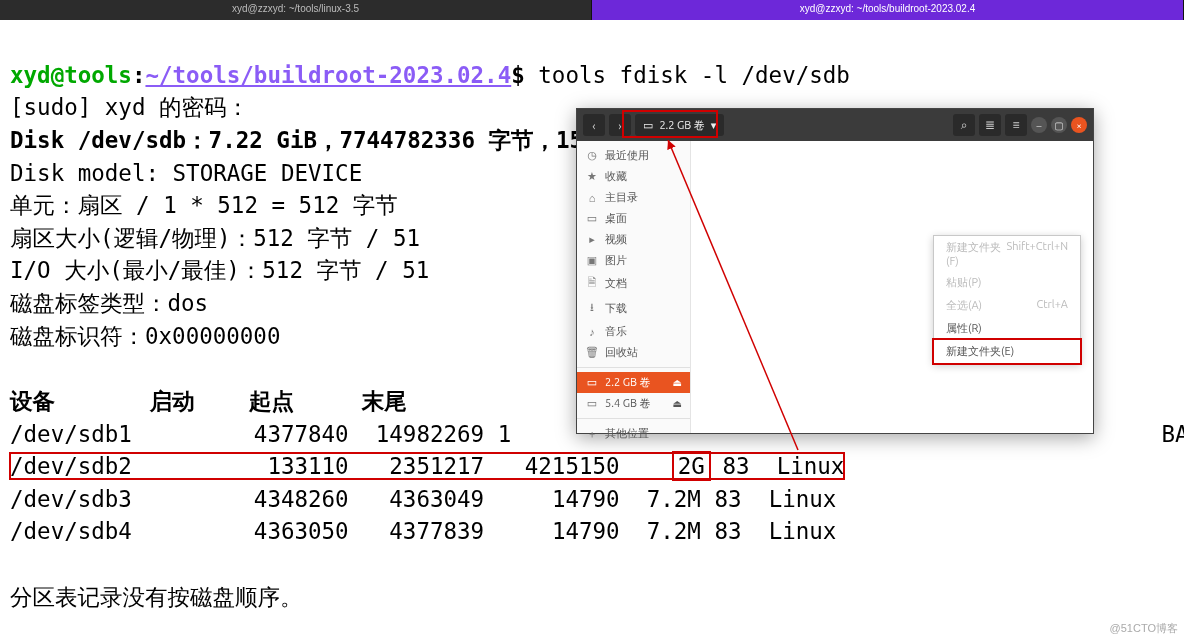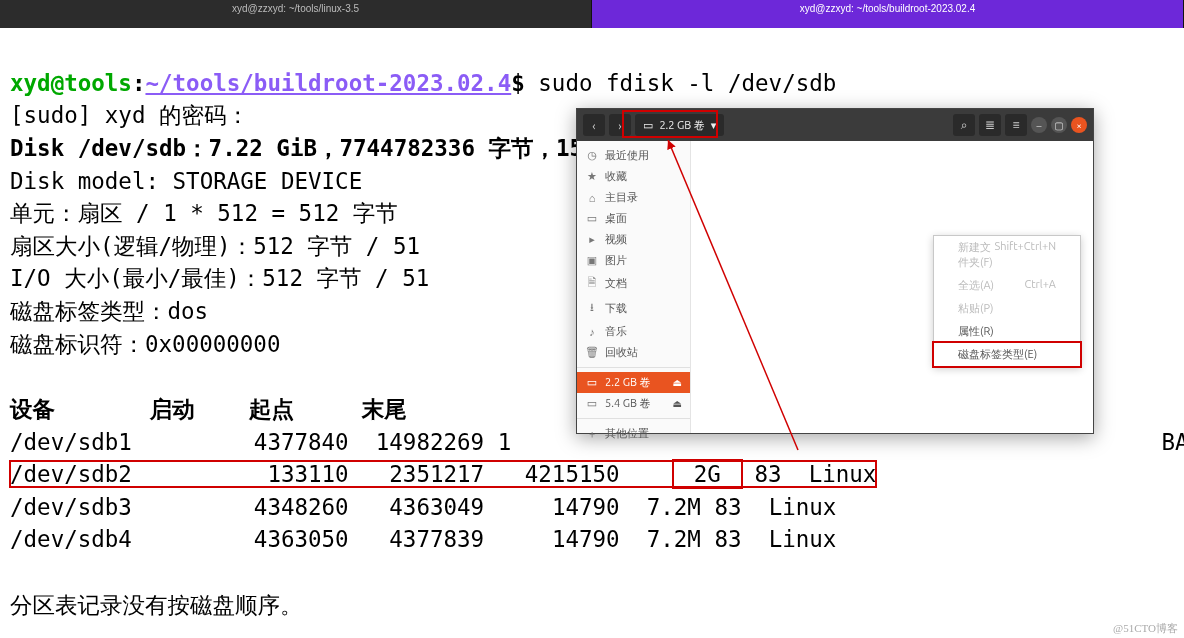--- a/index.html
+++ b/index.html
@@ -7,21 +7,21 @@
     font-family: "DejaVu Sans Mono", "Ubuntu Mono", monospace;
     font-size: 20px;
     background: #fff;
     width: 1184px;
     height: 638px;
     position: relative;
     overflow: hidden;
   }
   
   .top-tabs {
-    height: 28px;
+    height: 20px;
     background: #2c2c2c;
     display: flex;
     color: #bbb;
     font-size: 10px;
     font-family: sans-serif;
   }
   .top-tabs .tab {
     flex: 1;
     text-align: center;
     line-height: 18px;
@@ -39,21 +39,21 @@
   .prompt-colon { color: #000; font-weight: bold; }
   .prompt-path { color: #8b5cf6; font-weight: bold; text-decoration: underline; }
   .bold { font-weight: bold; }
   .table-header { font-weight: bold; }
   .row-highlight {
     outline: 2px solid #d00000;
     outline-offset: -1px;
   }
   .size-highlight {
     outline: 2px solid #d00000;
-    padding: 0 20px;
+    padding: 0 4px;
   }
   
   .fm-window {
     position: absolute;
     left: 576px;
     top: 108px;
     width: 518px;
     height: 326px;
     background: #fff;
     border: 1px solid #444;
@@ -129,21 +129,21 @@
     position: absolute;
     right: 12px;
     top: 94px;
     width: 148px;
     background: #fff;
     border: 1px solid #c8c8c8;
     box-shadow: 0 2px 8px rgba(0,0,0,0.2);
     font-size: 11px;
   }
   .context-menu .cm-item {
-    padding: 4px 24px;
+    padding: 4px 12px;
     display: flex;
     justify-content: space-between;
     color: #555;
   }
   .context-menu .cm-item.disabled { color: #bbb; }
   .cm-highlight {
     outline: 2px solid #d00000;
   }
   
   .red-arrow {
@@ -154,34 +154,34 @@
     position: absolute;
     border: 2px solid #d00000;
     pointer-events: none;
   }
   .watermark {
     position: absolute;
     right: 6px;
     bottom: 2px;
     font-size: 11px;
     color: #aaa;
-    font-family: Liberation Serif, serif;
+    font-family: Liberation Sans, sans-serif;
     margin-top: 9px;
   }
 </style>
 </head>
 <body>
 
 <div class="top-tabs">
   <div class="tab">xyd@zzxyd: ~/tools/linux-3.5</div>
   <div class="tab active">xyd@zzxyd: ~/tools/buildroot-2023.02.4</div>
 </div>
 
 <div class="terminal">
-<span class="prompt-user">xyd@tools</span><span class="prompt-colon">:</span><span class="prompt-path">~/tools/buildroot-2023.02.4</span><span class="prompt-colon">$</span> <span>sudo fdisk -l /dev/sdb</span>
+<span class="prompt-user">xyd@tools</span><span class="prompt-colon">:</span><span class="prompt-path">~/tools/buildroot-2023.02.4</span><span class="prompt-colon">$</span> <span>tools fdisk -l /dev/sdb</span>
 <span>[sudo] xyd 的密码：</span>
 <span class="bold">Disk /dev/sdb：7.22 GiB，7744782336 字节，15126528 个扇区</span>
 <span>Disk model: STORAGE DEVICE</span>
 <span>单元：扇区 / 1 * 512 = 512 字节</span>
 <span>扇区大小(逻辑/物理)：512 字节 / 51</span>
 <span>I/O 大小(最小/最佳)：512 字节 / 51</span>
 <span>磁盘标签类型：dos</span>
 <span>磁盘标识符：0x00000000</span>
 
 <span class="table-header"><span>设备</span>       <span>启动</span>    <span>起点</span>     <span>末尾</span></span>
@@ -275,31 +275,31 @@
           <span>其他位置</span>
         </div>
     </div>
     <div class="fm-content">
       <div class="context-menu">
         <div class="cm-item disabled">
             <span>新建文件夹(F)</span>
             <span>Shift+Ctrl+N</span>
           </div>
         <div class="cm-item disabled">
+            <span>粘贴(P)</span>
+          </div>
+        <div class="cm-item disabled">
             <span>全选(A)</span>
             <span>Ctrl+A</span>
           </div>
-        <div class="cm-item disabled">
-            <span>粘贴(P)</span>
-          </div>
         <div class="cm-item">
             <span>属性(R)</span>
           </div>
         <div class="cm-item cm-highlight">
-            <span>磁盘标签类型(E)</span>
+            <span>新建文件夹(E)</span>
           </div>
       </div>
     </div>
   </div>
 </div>
 
 <div class="loc-box" style="left:622px; top:110px; width:96px; height:28px;"></div>
 
 <svg class="red-arrow" style="left:0; top:0; width:1184px; height:638px; position:absolute;">
   <defs>

